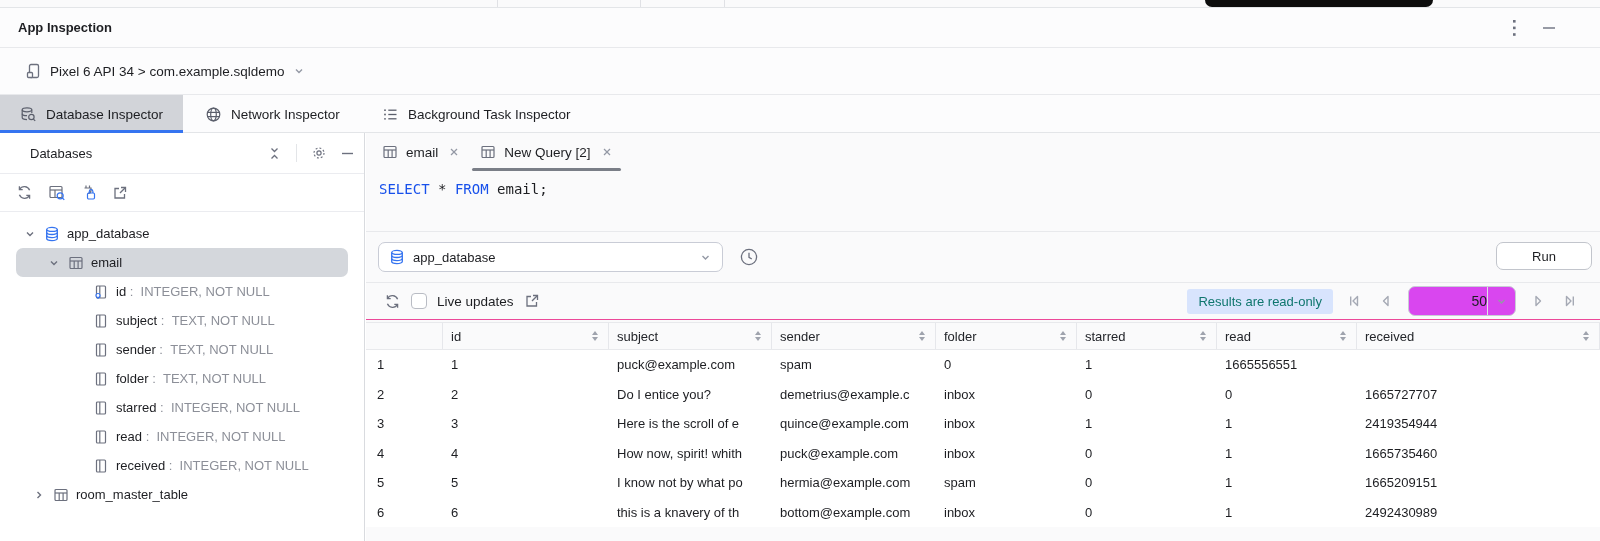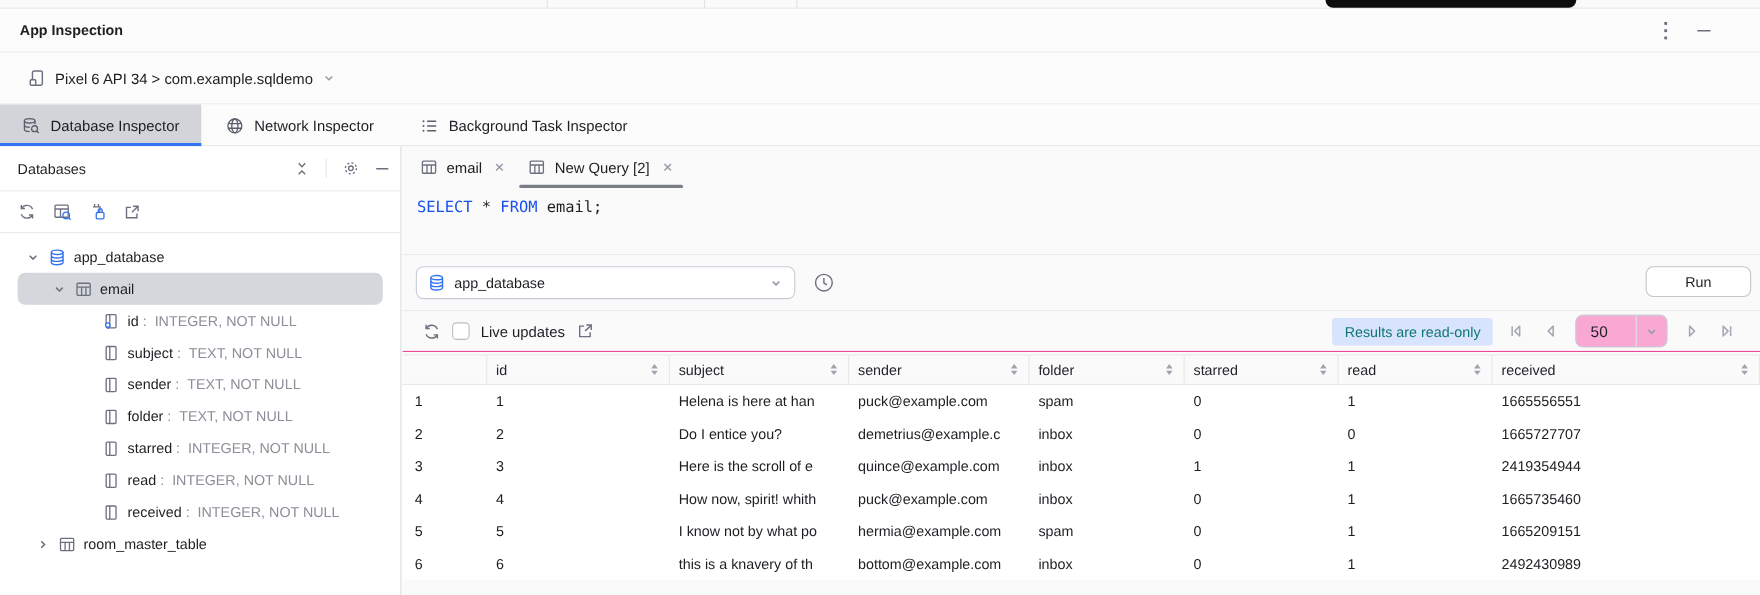--- a/index.html
+++ b/index.html
@@ -25,21 +25,21 @@
   
   .insp-tabs { position:absolute; left:0; top:95px; width:1600px; height:38px; background:#fcfcfd; border-bottom:1px solid #e3e5e8; display:flex; }
   .insp-tab { display:flex; align-items:center; gap:9px; padding:0 20px; height:38px; position:relative; font-size:13.5px; }
   .insp-tab.selected { background:var(--tab_selected_bg,#d2d4d9); }
   .insp-tab.selected::after { content:""; position:absolute; left:0; right:0; bottom:0; height:3px; background:var(--accent,#3574f0); }
   .insp-tab + .insp-tab { margin-left:2px; }
 
   
   .left-panel { position:absolute; left:0; top:133px; width:365px; height:408px; background:#fff; border-right:1px solid #d9dbdf; }
   .lp-header { height:41px; border-bottom:1px solid #ebecf0; display:flex; align-items:center; position:relative; }
-  .lp-header .lp-title { margin-left:16px; }
+  .lp-header .lp-title { margin-left:30px; }
   .lp-header-actions { position:absolute; right:10px; display:flex; align-items:center; gap:14px; }
   .vsep { width:1px; height:18px; background:#e3e5e8; }
   .lp-toolbar { height:38px; border-bottom:1px solid #ebecf0; display:flex; align-items:center; gap:15px; padding-left:16px; }
   .lp-tree { padding-top:7px; }
   .trow { height:29px; display:flex; align-items:center; white-space:nowrap; }
   .trow .chev { width:16px; display:flex; justify-content:center; margin-right:6px; flex:0 0 auto; }
   .trow .ico { margin-right:7px; display:flex; flex:0 0 auto; }
   .trow.selected { background:var(--tree_selection,#d4d7dc); border-radius:7px; margin:0 16px; }
   .cname { color:#1d1e22; }
   .ctype { color:#8c8f98; }
@@ -62,21 +62,21 @@
   .db-combo { position:absolute; left:12px; top:10px; width:345px; height:30px; background:#fff; border:1px solid #c9ccd6; border-radius:7px; display:flex; align-items:center; padding:0 10px; }
   .db-combo .lbl { margin-left:8px; flex:1; }
   .clock-wrap { position:absolute; left:372px; top:14px; }
   .run-btn { position:absolute; right:8px; top:10px; width:96px; height:28px; background:#fff; border:1px solid #c2c5cc; border-radius:7px; display:flex; align-items:center; justify-content:center; font-size:13px; }
 
   .results-toolbar { height:37px; border-bottom:1px solid #ec4899; display:flex; align-items:center; background:#fafafb; position:relative; }
   .rt-left { display:flex; align-items:center; gap:10px; margin-left:18px; }
   .checkbox { width:16px; height:16px; background:#fff; border:1px solid #b9bcc4; border-radius:4px; }
   .rt-right { position:absolute; right:22px; display:flex; align-items:center; gap:13px; }
   .ro-badge { background:var(--badge,#d8e4fd); color:#0f766e; padding:5px 11px; border-radius:3px; }
-  .pg-combo { width:84px; height:30px; background:#f9a8d4; border:1px solid #c9ccd6; border-radius:7px; display:flex; align-items:center; }
+  .pg-combo { width:108px; height:30px; background:#d946ef; border:1px solid #c9ccd6; border-radius:7px; display:flex; align-items:center;text-align:right; }
   .pg-combo .val { flex:1; padding-left:13px; font-size:14px; }
   .pg-combo .dd { width:28px; height:100%; border-left:1px solid #dfe1e6; display:flex; align-items:center; justify-content:center; }
 
   .results-area { background:#fff; }
   .grid8 { display:grid; grid-template-columns:77px 166px 163px 164px 141px 140px 140px 1fr; }
   .thead { margin-top:2px; height:28px; background:#fafafb; border-top:1px solid #e8e9ec; border-bottom:1px solid #e8e9ec; }
   .th { display:flex; align-items:center; justify-content:space-between; padding:0 10px 0 8px; border-right:1px solid #e6e7eb; overflow:hidden; color:#23252a; }
   .th.gutter { border-right:1px solid #e6e7eb; }
   .sortg { display:inline-flex; flex-direction:column; gap:2px; flex:0 0 auto; }
   .sortg i { display:block; width:0; height:0; border-left:3.5px solid transparent; border-right:3.5px solid transparent; }
@@ -538,21 +538,20 @@
             <span class="sortg">
               <i class="up"></i>
               <i class="dn"></i>
             </span>
           </div>
         </div>
       <div class="tbody">
           <div class="tr grid8">
             <div class="td gutter">1</div>
             <div class="td">1</div>
-            <div class="td">Helena is here at han</div>
             <div class="td">puck@example.com</div>
             <div class="td">spam</div>
             <div class="td">0</div>
             <div class="td">1</div>
             <div class="td">1665556551</div>
           </div>
           <div class="tr grid8">
             <div class="td gutter">2</div>
             <div class="td">2</div>
             <div class="td">Do I entice you?</div>

